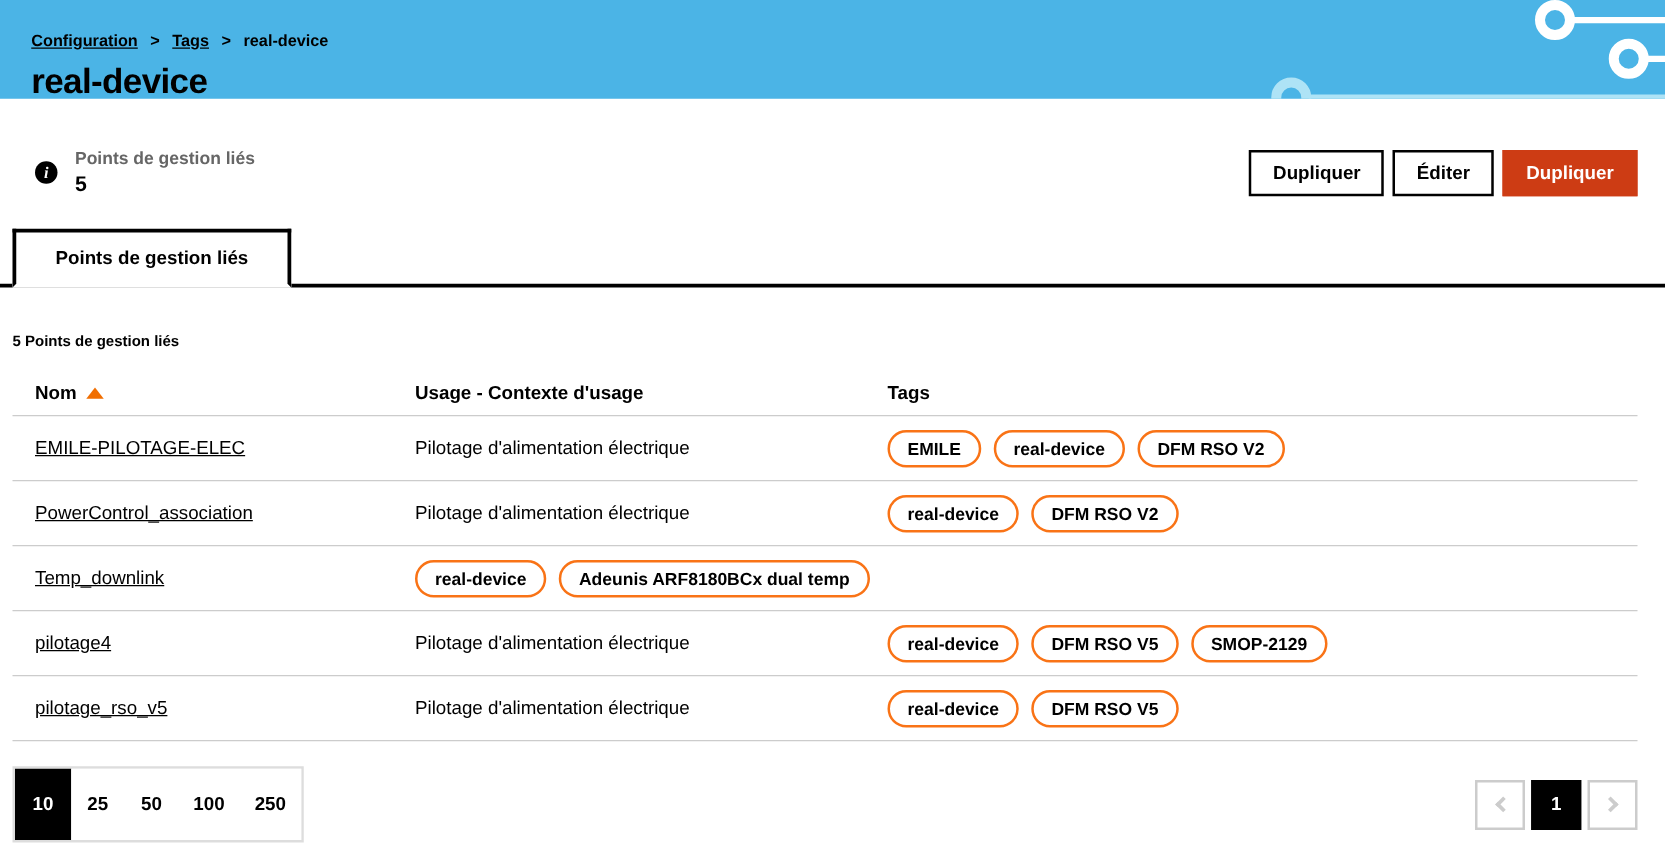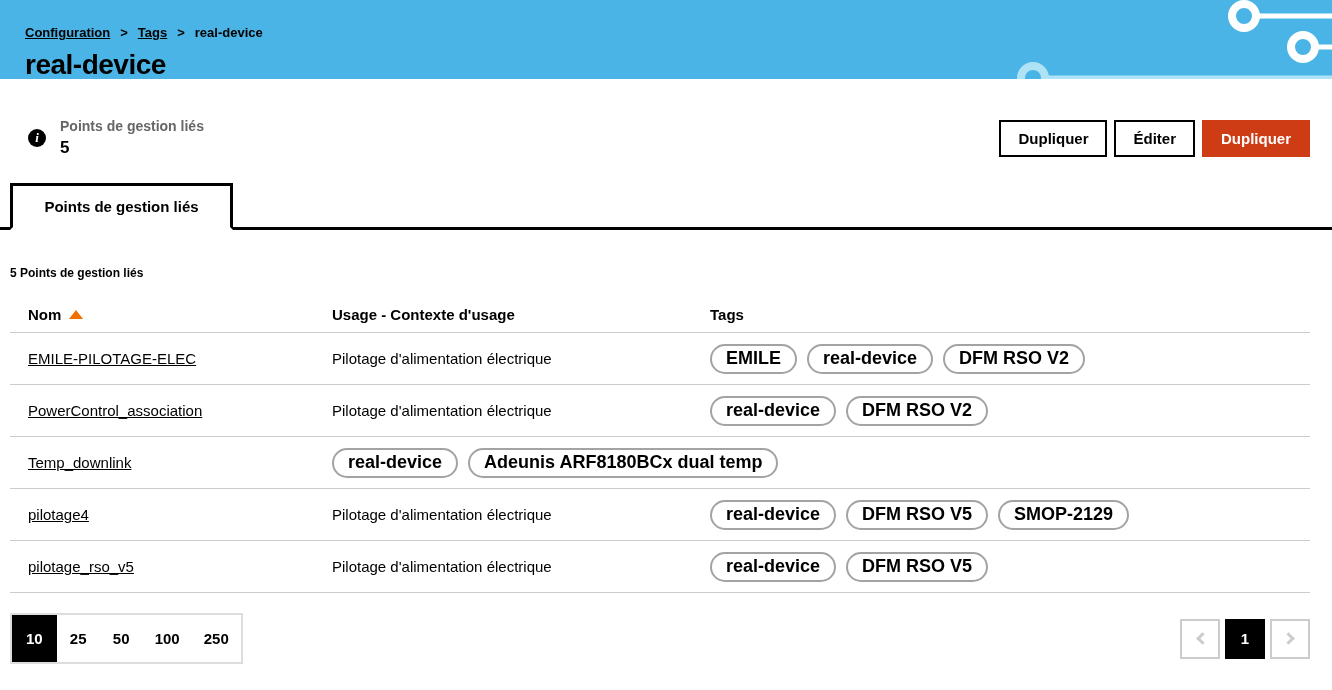--- a/index.html
+++ b/index.html
@@ -43,26 +43,26 @@
   .table { margin:16px 22px 0 10px; }
   .thead, .trow { display:grid; grid-template-columns:322px 378px 1fr; align-items:center; }
   .thead { height:37px; border-bottom:1px solid #ccc; font-weight:bold; font-size:15px; }
   .cell:first-child { padding-left:18px; }
   .th-nom { display:flex; align-items:center; gap:8px; cursor:pointer; }
   .sort-up { width:0; height:0; border-left:7px solid transparent; border-right:7px solid transparent;
     border-bottom:9px solid #F16E00; }
   .trow { height:52px; border-bottom:1px solid #ccc; font-size:15px; }
   .rlink { color:#000; text-decoration:underline; cursor:pointer; }
   .tags-cell { display:flex; gap:10px; align-items:center; flex-wrap:nowrap; }
-  .pill { display:inline-flex; align-items:center; height:30px; padding:0 14px; border:2px solid #a3a3a3;
-    border-radius:16px; font-weight:bold; font-size:18px; white-space:nowrap; background:#fff; }
+  .pill { display:inline-flex; align-items:center; height:30px; padding:0 14px; border:2px solid #f97316;
+    border-radius:16px; font-weight:bold; font-size:14px; white-space:nowrap; background:#fff; }
 
   
   .foot { display:flex; justify-content:space-between; align-items:center; margin:20px 22px 0 10px; }
-  .sizes { display:flex; border:2px solid #ddd; height:51px; align-items:stretch; }
+  .sizes { display:flex; border:2px solid #ddd; height:61px; align-items:stretch; }
   .psize { min-width:43px; padding:0 12px; background:#fff; border:none; font-family:inherit;
     font-weight:bold; font-size:15px; cursor:pointer; }
   .psize.sel { background:#000; color:#fff; padding:0 14px; }
   .pager { display:flex; gap:5px; }
   .pbox { width:40px; height:40px; display:flex; align-items:center; justify-content:center;
     background:#fff; border:2px solid #ccc; font-family:inherit; font-weight:bold; font-size:15px; cursor:pointer; }
   .pbox.pcur { background:#000; color:#fff; border-color:#000; }
   .chev { display:inline-block; width:9px; height:9px; border-left:3px solid #ccc; border-top:3px solid #ccc; }
   .chev-left  { transform:rotate(-45deg); margin-left:4px; }
   .chev-right { transform:rotate(135deg); margin-right:4px; }

